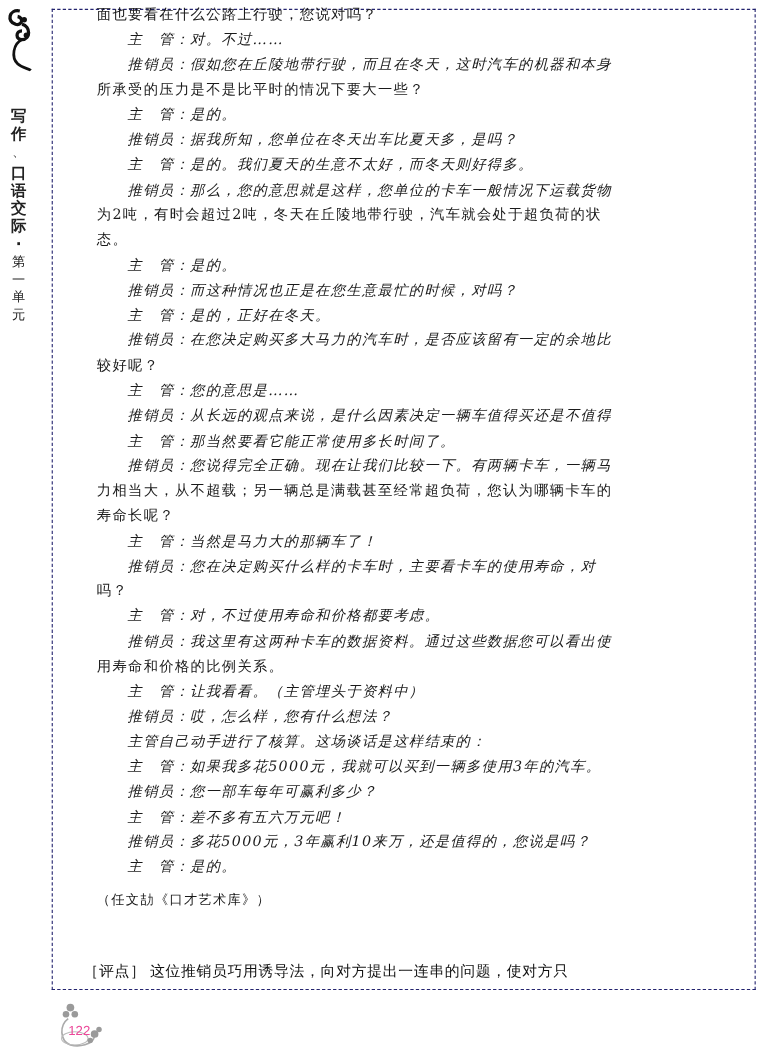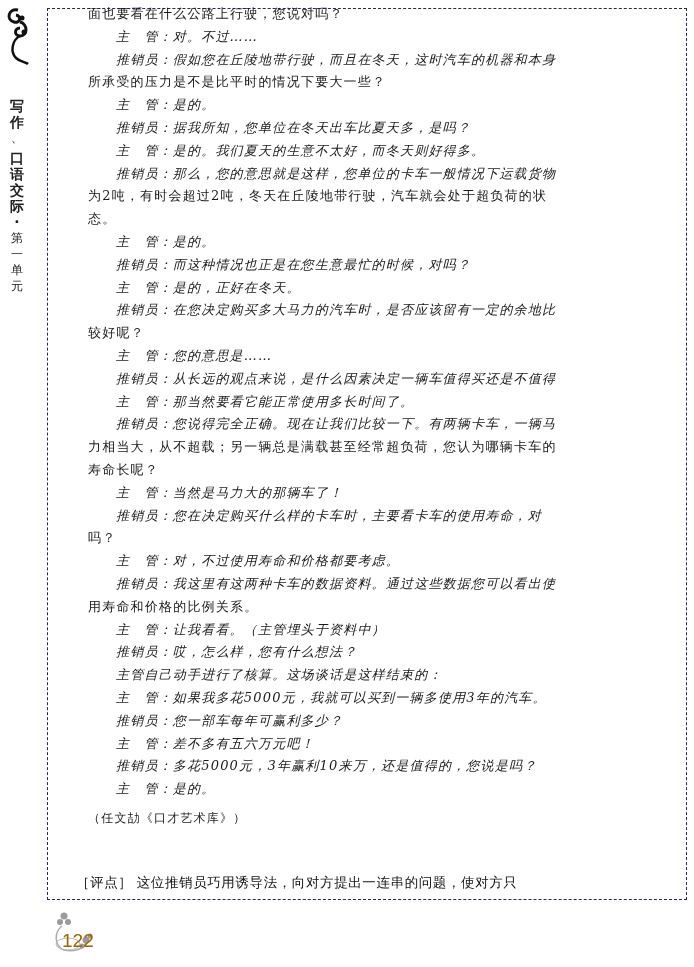--- a/index.html
+++ b/index.html
@@ -22,27 +22,27 @@
   .content { position: absolute; left: 48px; top: 3px; width: 470px; }
   .line {
     height: 22.8px; line-height: 22.8px; font-size: 13px; white-space: nowrap;
     letter-spacing: 1.2px;
     margin-left: 40px;
   }
   .indent { padding-left: 28px; font-style: italic; }
   .source { text-align: left; padding-right: 30px; font-size: 12px; margin-top: 6px; }
   .comment {
     position: absolute; left: 76px; top: 874px;
-    font-family: Liberation Sans, sans-serif; font-size: 13.5px; letter-spacing: 0.6px;
+    font-family: Liberation Serif, serif; font-size: 13.5px; letter-spacing: 0.6px;
     white-space: nowrap; color: #111;
   }
   .page-orn { position: absolute; left: 50px; top: 910px; width: 48px; height: 46px; }
   .page-num {
     position: absolute; left: 62px; top: 930px;
-    font-family: "Liberation Sans", sans-serif; font-size: 19px; color: #a16207;
+    font-family: "Liberation Sans", sans-serif; font-size: 12px; color: #ec4899;
   }
 </style>
 </head>
 <body>
 
 <svg class="ornament-top" viewBox="0 0 30 62">
   <path d="M14 4 C4 2, 2 14, 10 16 C16 18, 18 10, 12 9" fill="none" stroke="#111" stroke-width="3"></path>
   <path d="M16 16 C24 18, 24 30, 16 30 C10 30, 10 22, 16 22" fill="none" stroke="#111" stroke-width="3"></path>
   <path d="M16 30 C8 34, 6 46, 12 52 C16 56, 22 56, 24 58" fill="none" stroke="#111" stroke-width="2.5"></path>
   <circle cx="18" cy="12" r="2.5" fill="#111"></circle>

